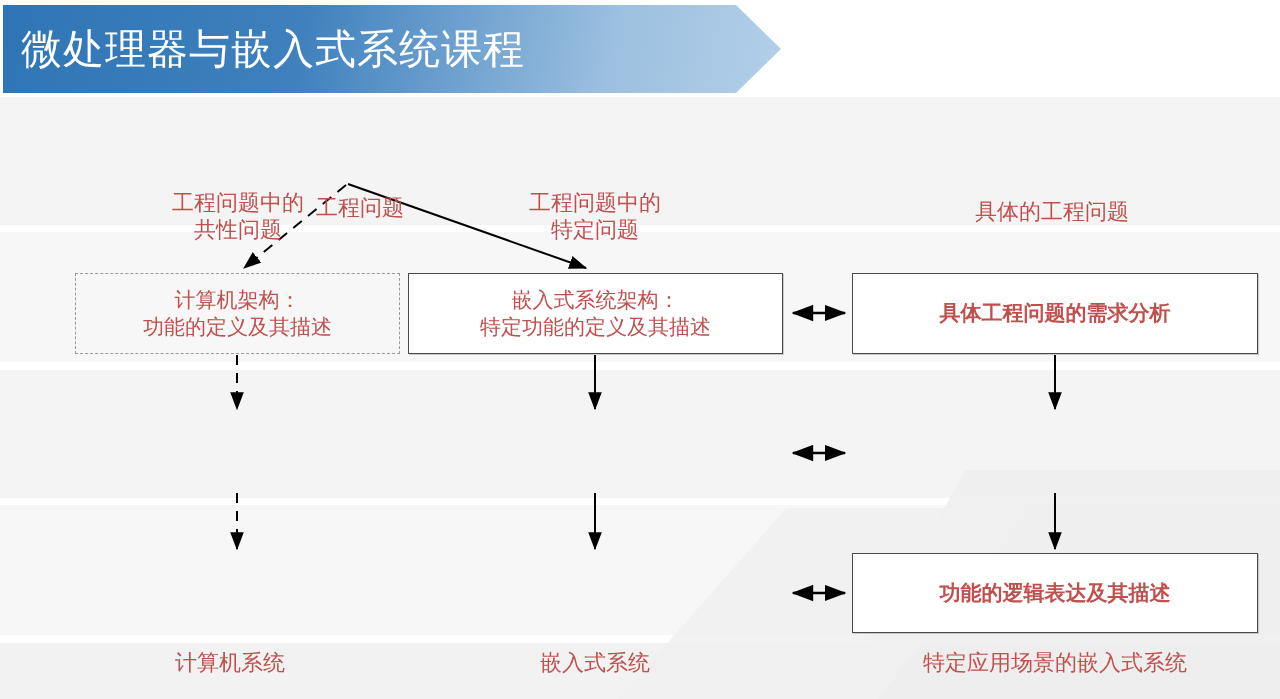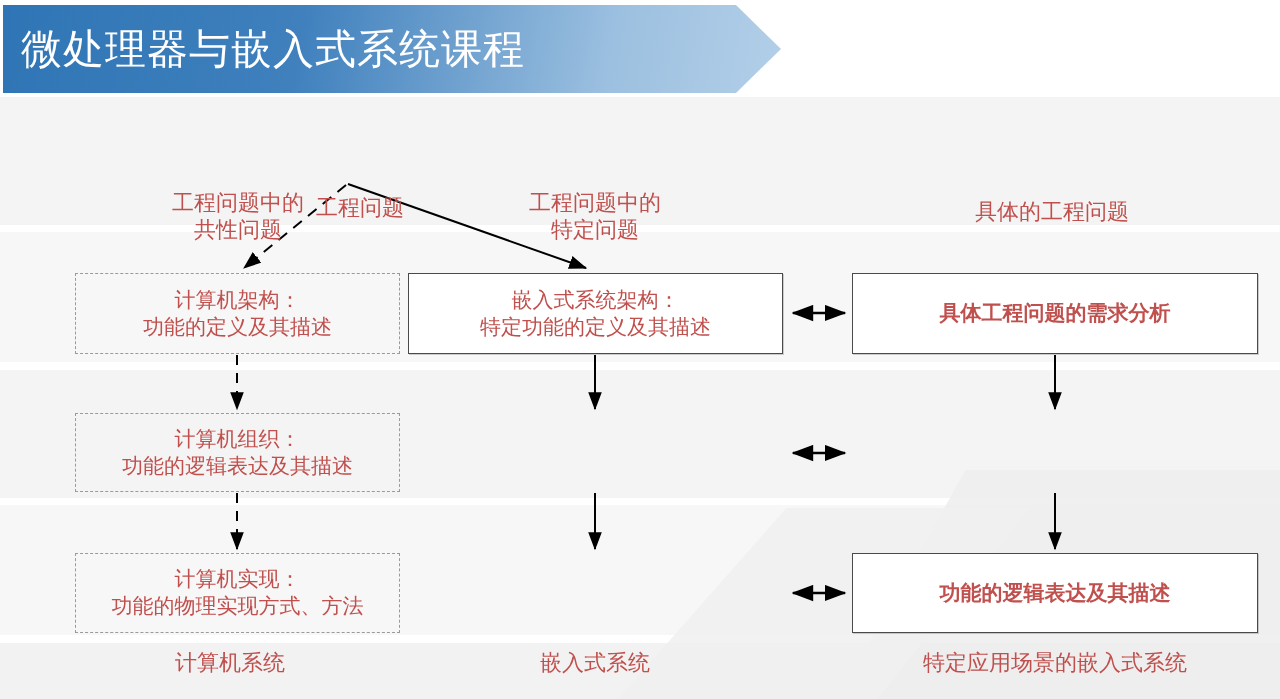--- a/index.html
+++ b/index.html
@@ -213,24 +213,20 @@
   <div class="rlabel top-mid">工程问题中的
 特定问题</div>
   <div class="rlabel top-right">具体的工程问题</div>
 
   <div class="node dashed col-a row-1">计算机架构：
 功能的定义及其描述</div>
   <div class="node solid  col-b row-1">嵌入式系统架构：
 特定功能的定义及其描述</div>
   <div class="node solid  col-c row-1">具体工程问题的需求分析</div>
 
-  <div class="node dashed col-a row-2">计算机组织：
-功能的逻辑表达及其描述</div>
-
-  <div class="node dashed col-a row-3">计算机实现：
-功能的物理实现方式、方法</div>
+
   <div class="node solid  col-c row-3">功能的逻辑表达及其描述</div>
 
   <div class="rlabel bot-left">计算机系统</div>
   <div class="rlabel bot-mid">嵌入式系统</div>
   <div class="rlabel bot-right">特定应用场景的嵌入式系统</div>
 
 </div>
 
 </body></html>

